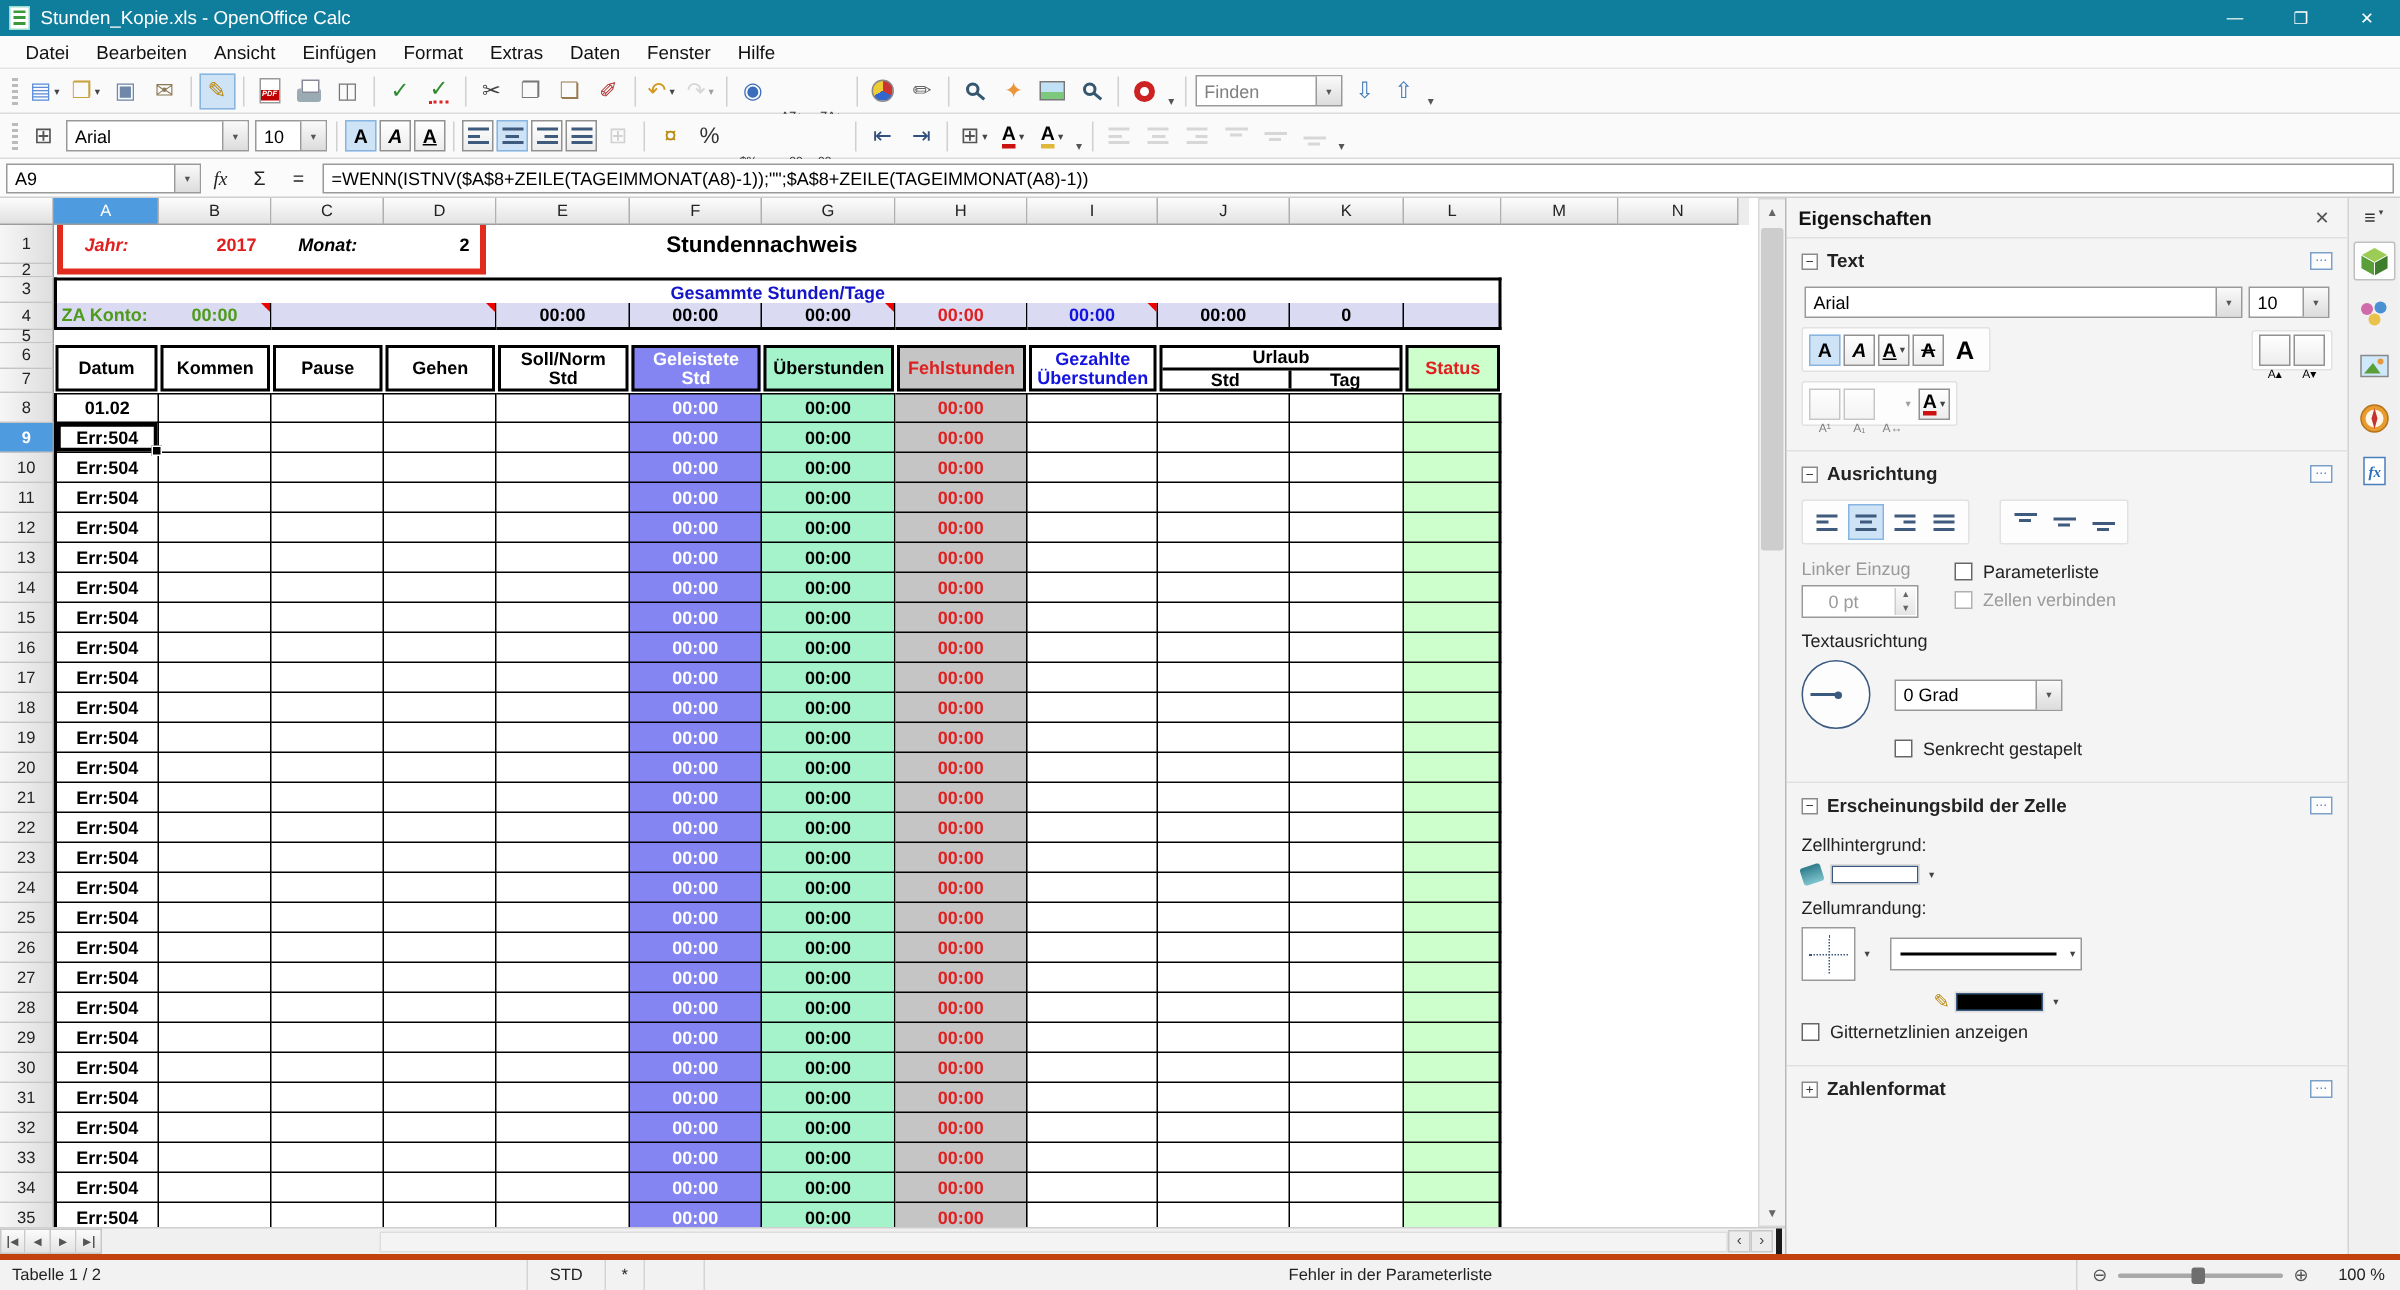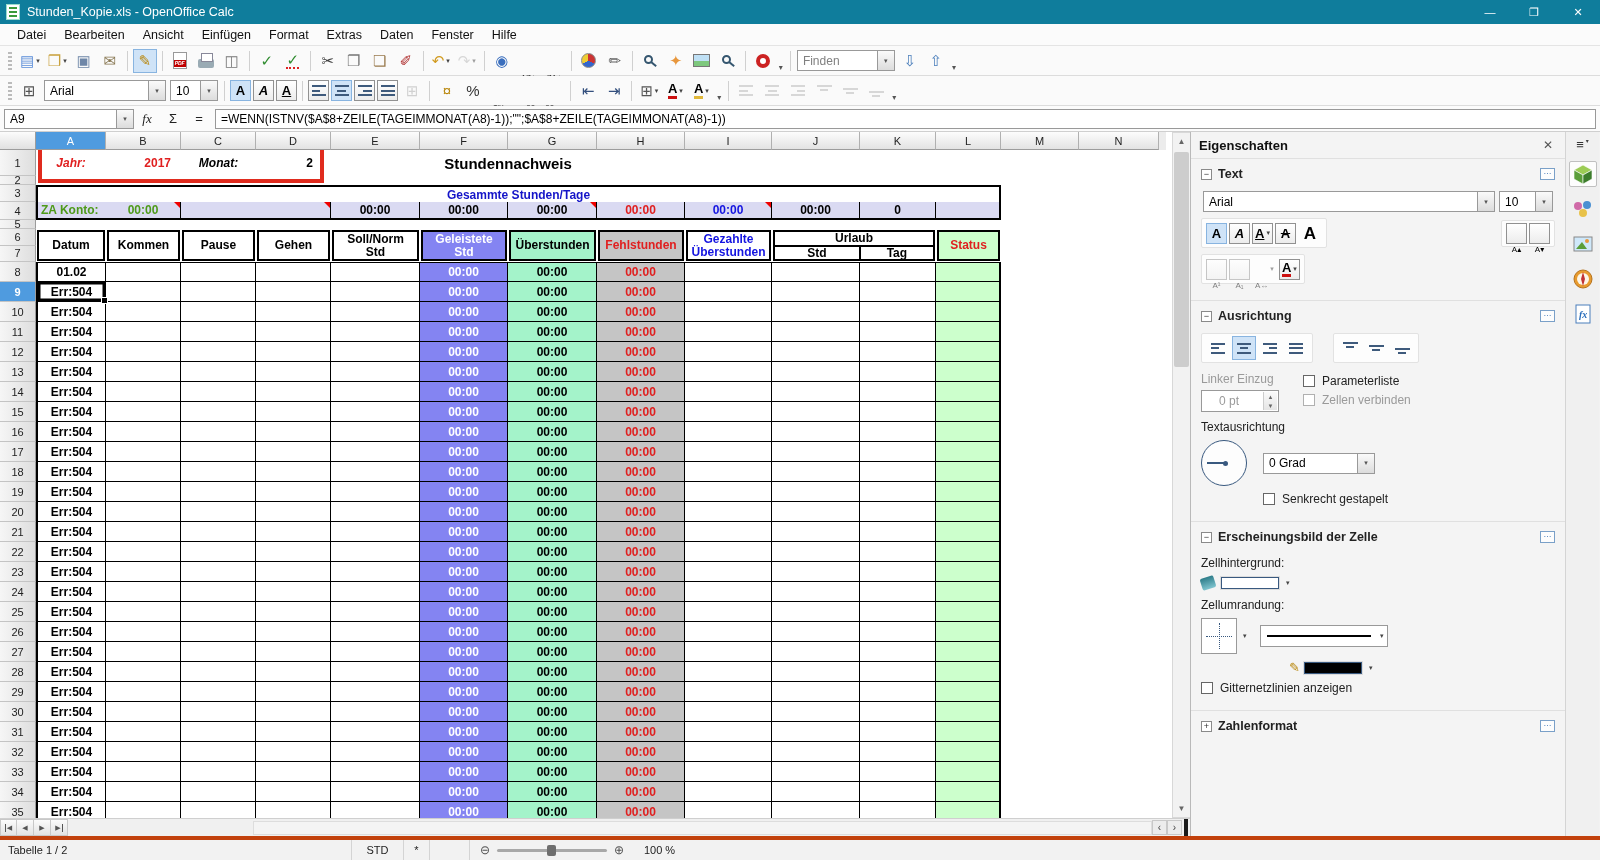--- a/index.html
+++ b/index.html
@@ -1350,20 +1350,21 @@
         </svg>
       </span>
     </div>
   </div>
 
   <div class="statusbar">
     <div class="st st1">Tabelle 1 / 2</div>
     <div class="st st3">STD</div>
     <div class="st st4">*</div>
     <div class="st st5"></div>
+    <div class="stmsg">Fehler in der Parameterliste</div>
     <div class="stzoom">
       <span class="zsym">⊖</span>
       <span class="ztrack">
           <span class="zknob"></span>
         </span>
       <span class="zsym">⊕</span>
       <span class="zpct">100 %</span>
     </div>
   </div>
 </div>

